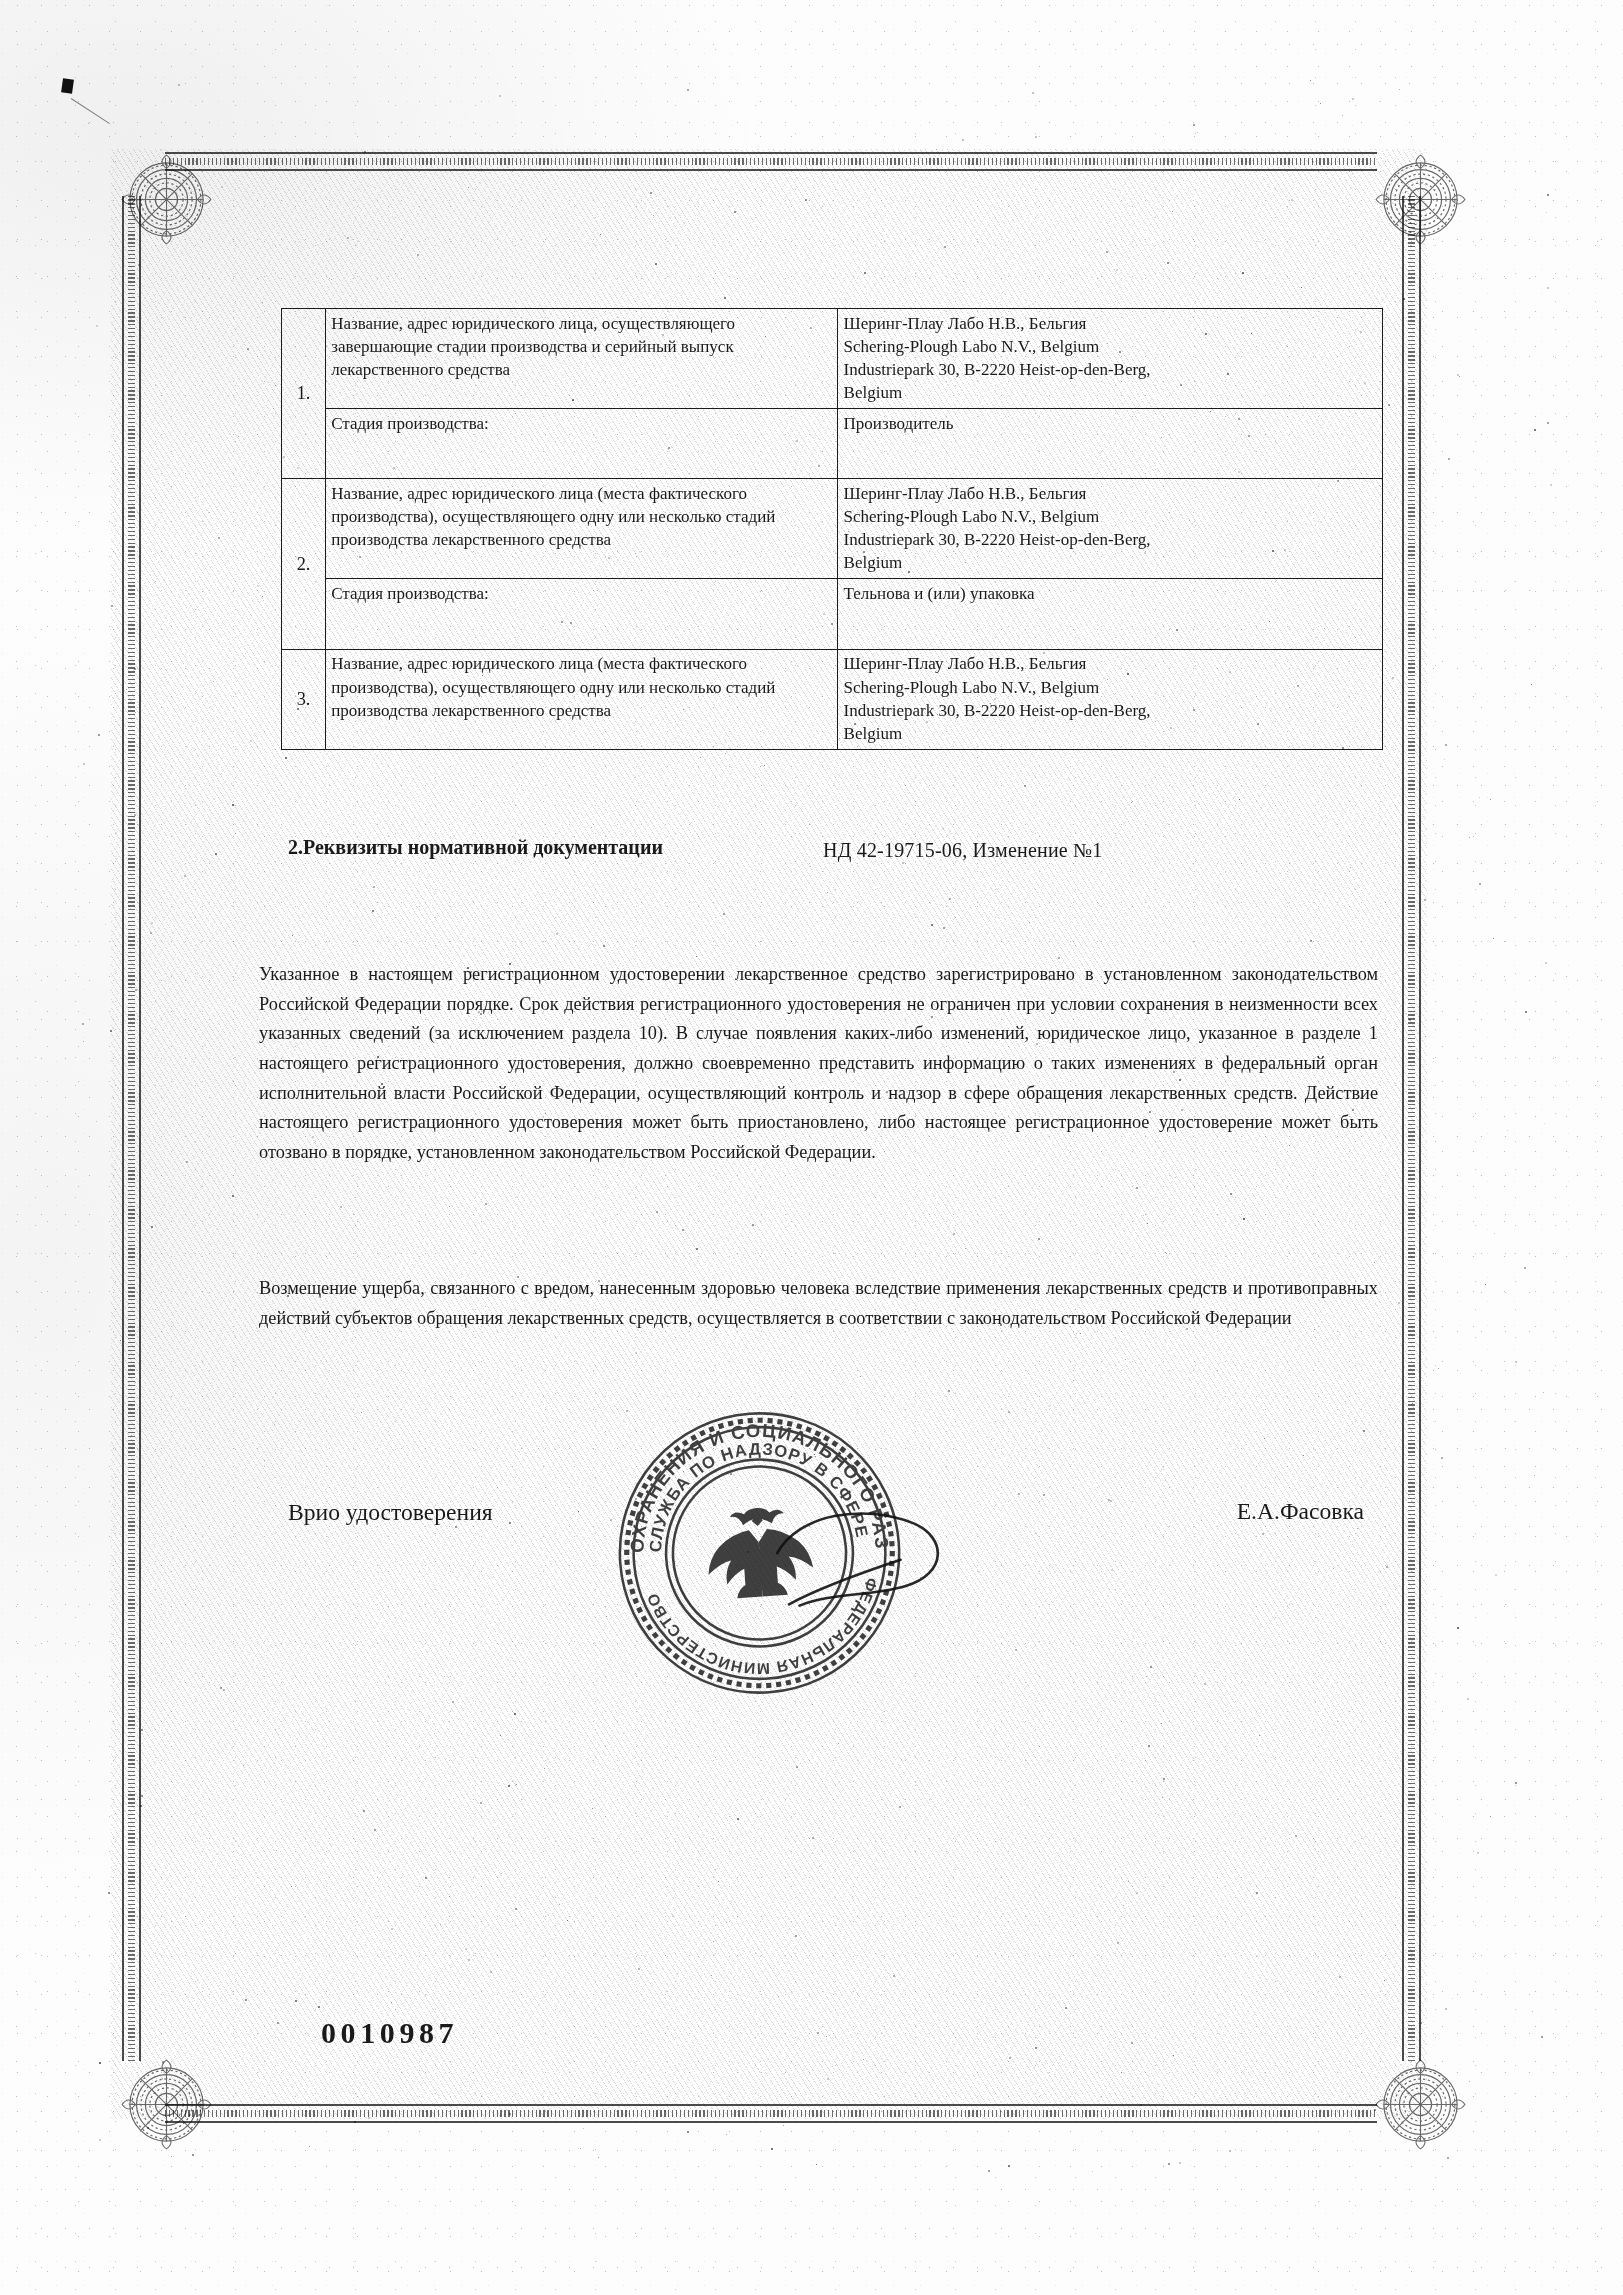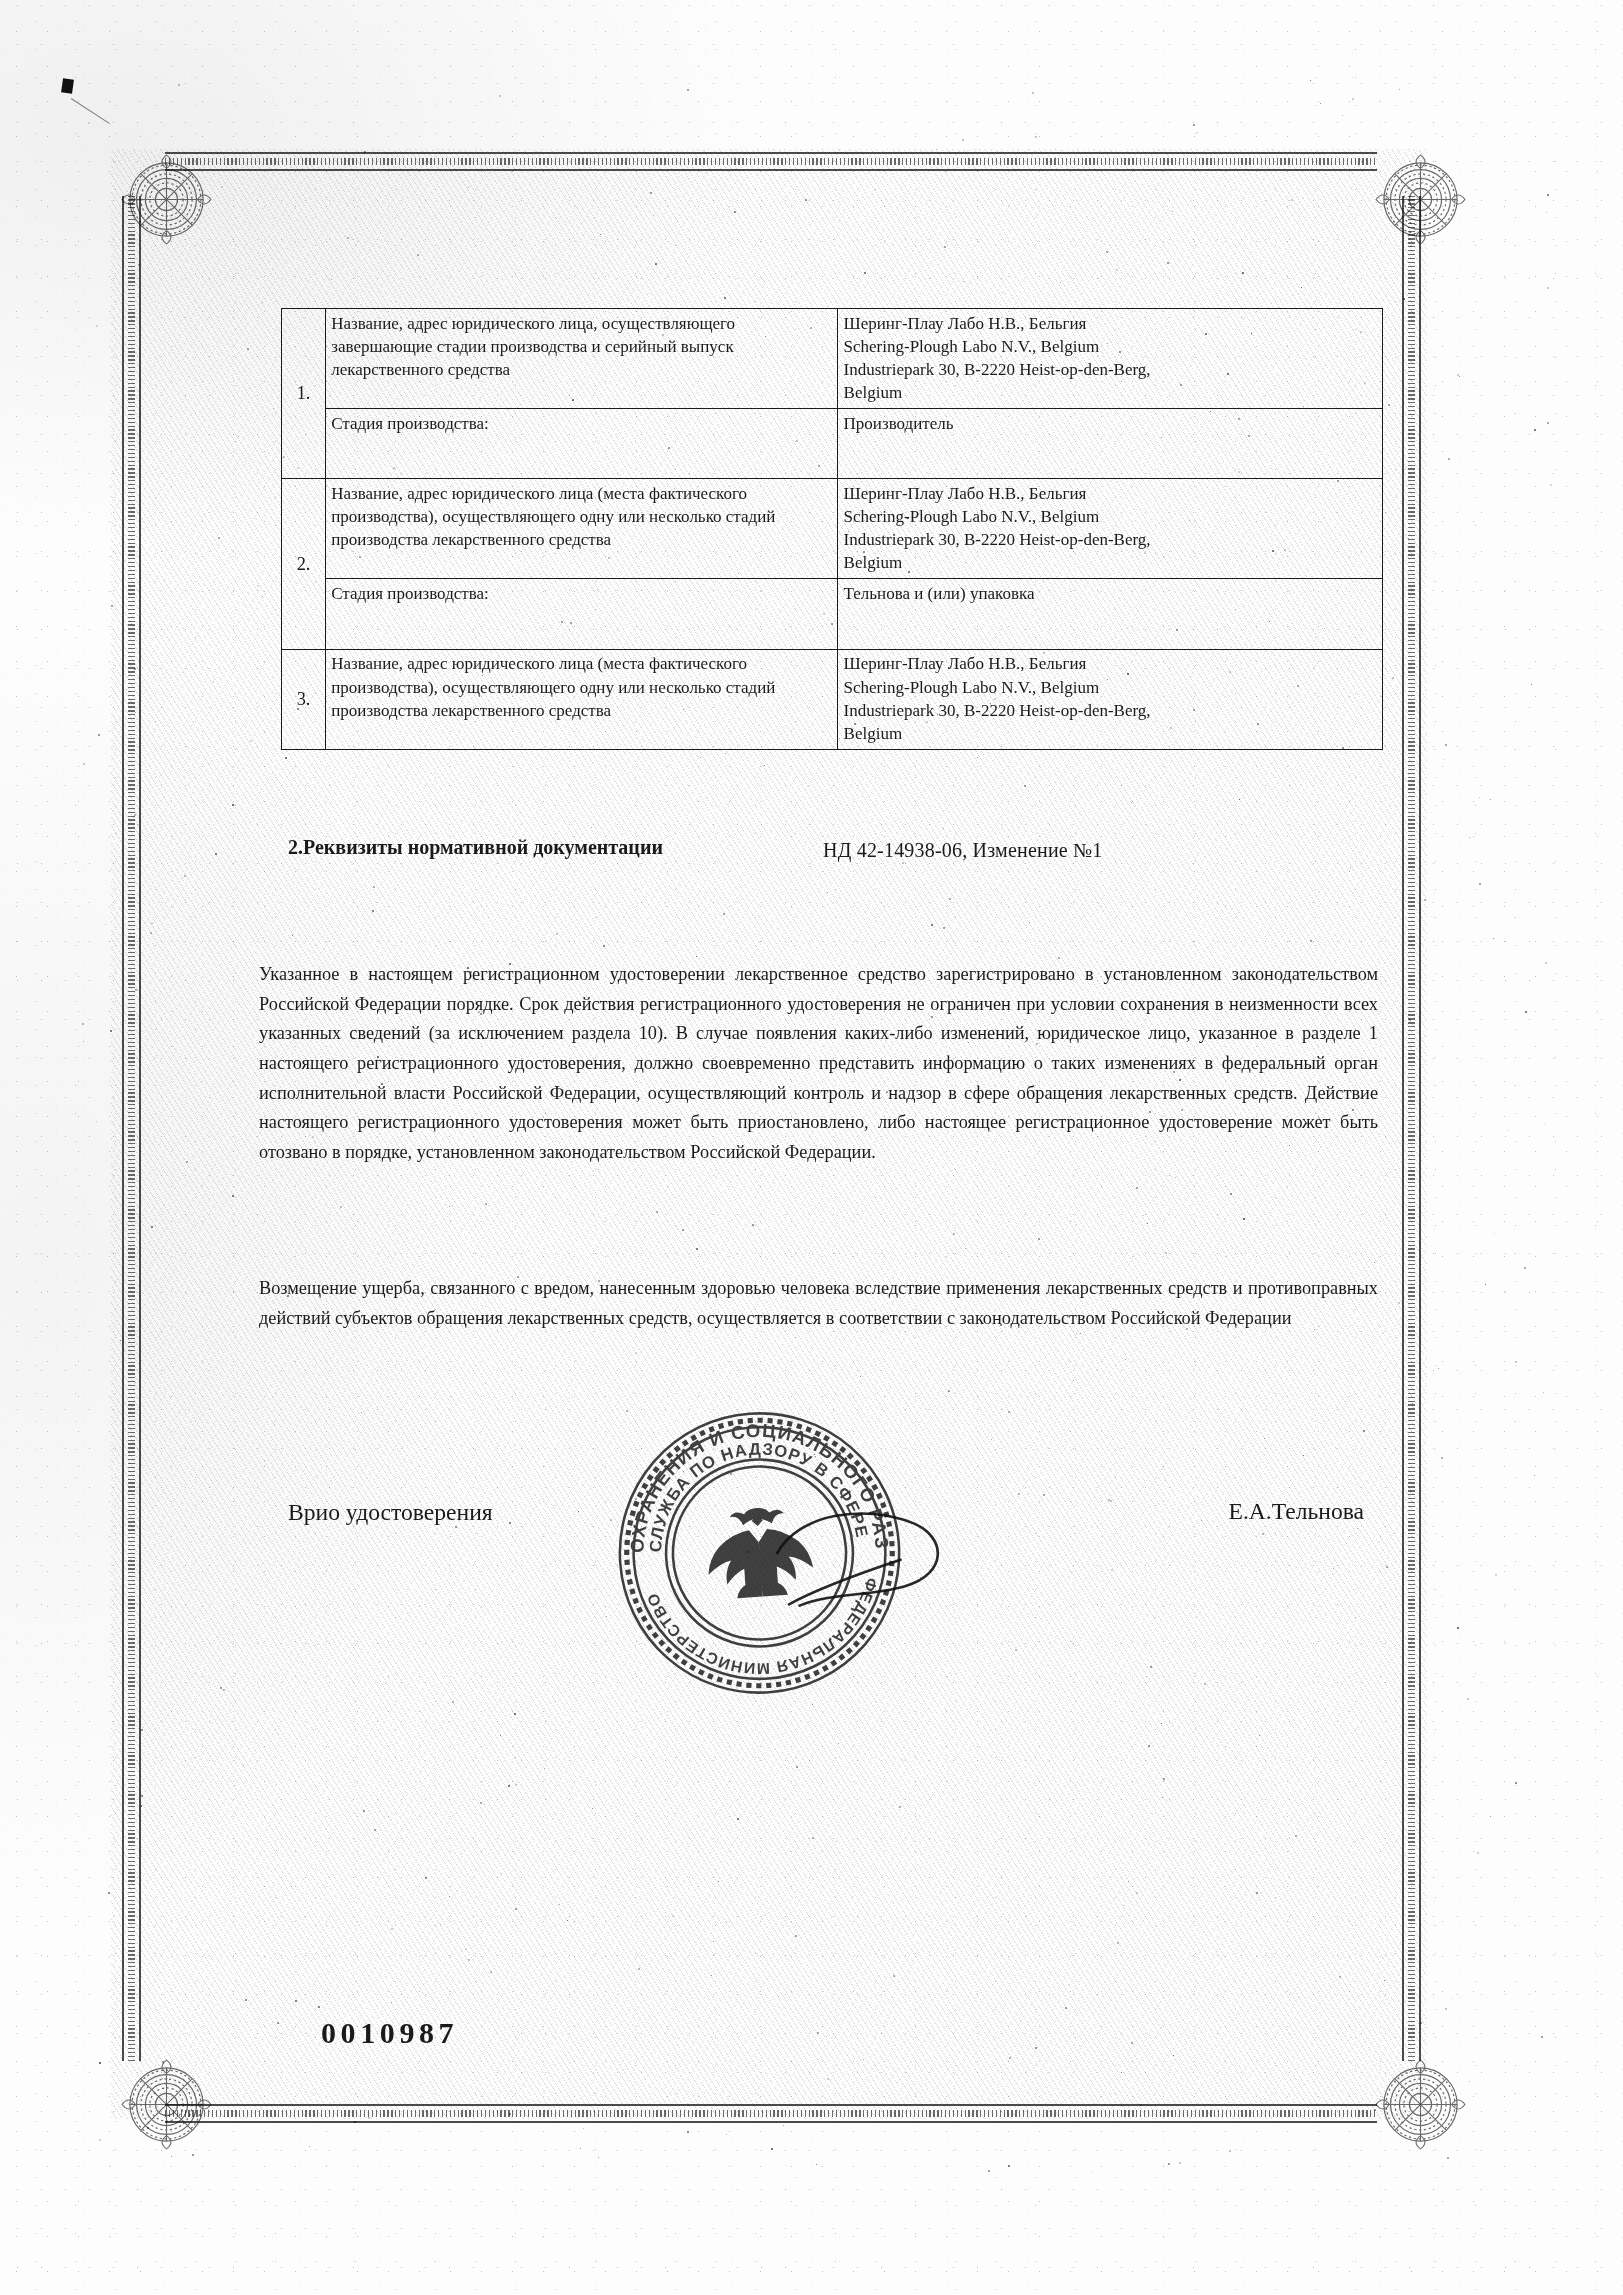--- a/index.html
+++ b/index.html
@@ -308,27 +308,27 @@
           <span class="ln">Шеринг-Плау Лабо Н.В., Бельгия</span>
           <span class="ln">Schering-Plough Labo N.V., Belgium</span>
           <span class="ln">Industriepark 30, B-2220 Heist-op-den-Berg,</span>
           <span class="ln">Belgium</span>
         </td>
       </tr>
     </tbody>
   </table>
 
   <div id="sec10">2.Реквизиты нормативной документации</div>
-  <div id="sec10val">НД 42-14938-06, Изменение №1</div>
+  <div id="sec10val">НД 42-19715-06, Изменение №1</div>
 
   <div id="para1" class="para">Указанное в настоящем регистрационном удостоверении лекарственное средство зарегистрировано в установленном законодательством Российской Федерации порядке. Срок действия регистрационного удостоверения не ограничен при условии сохранения в неизменности всех указанных сведений (за исключением раздела 10). В случае появления каких-либо изменений, юридическое лицо, указанное в разделе 1 настоящего регистрационного удостоверения, должно своевременно представить информацию о таких изменениях в федеральный орган исполнительной власти Российской Федерации, осуществляющий контроль и надзор в сфере обращения лекарственных средств. Действие настоящего регистрационного удостоверения может быть приостановлено, либо настоящее регистрационное удостоверение может быть отозвано в порядке, установленном законодательством Российской Федерации.</div>
   <div id="para2" class="para">Возмещение ущерба, связанного с вредом, нанесенным здоровью человека вследствие применения лекарственных средств и противоправных действий субъектов обращения лекарственных средств, осуществляется в соответствии с законодательством Российской Федерации</div>
 
   <div id="sigrole">Врио удостоверения</div>
-  <div id="signame">Е.А.Тельнова</div>
+  <div id="signame">Е.А.Фасовка</div>
 
   <div id="seal">
     <svg viewBox="0 0 300 300">
       <defs>
         <path id="arcTop" d="M 150,150 m -118,0 a 118,118 0 0 1 236,0" fill="none"></path>
         <path id="arcMid" d="M 150,150 m -100,0 a 100,100 0 0 1 200,0" fill="none"></path>
         <path id="arcBot" d="M 150,150 m 112,0 a 112,112 0 0 1 -224,0" fill="none"></path>
       </defs>
       <g fill="none" stroke="#111" stroke-width="2.6">
         <circle cx="150" cy="150" r="142"></circle>

